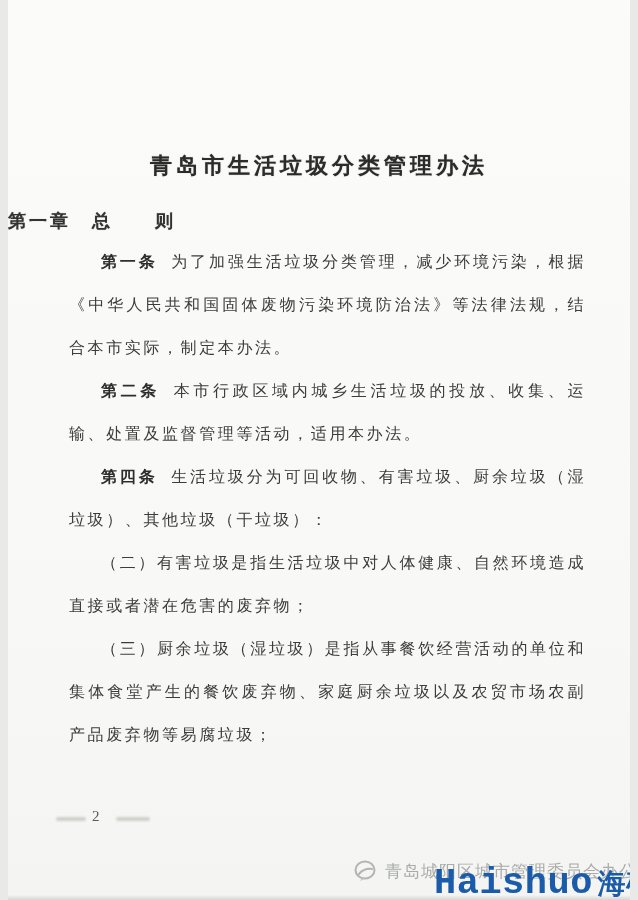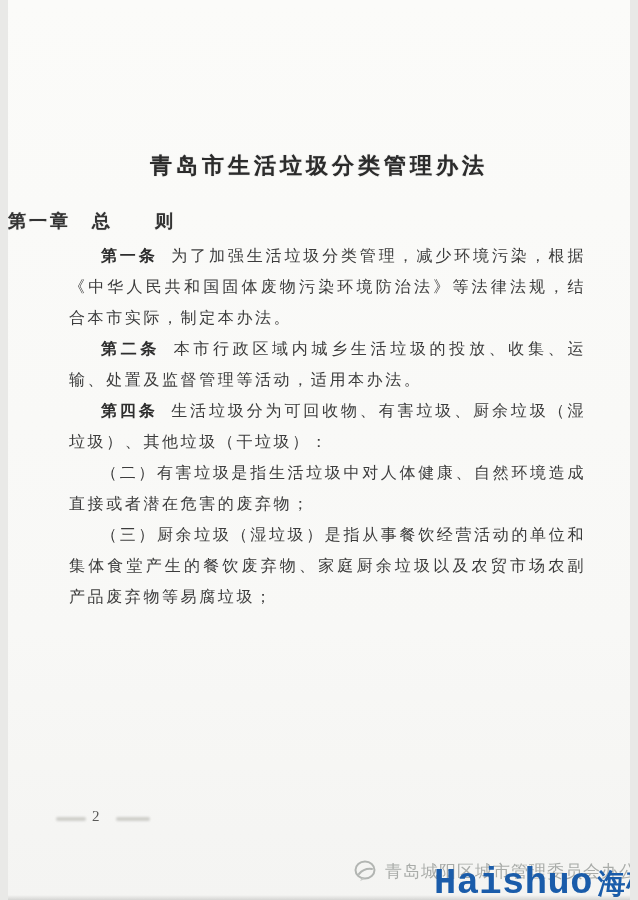--- a/index.html
+++ b/index.html
@@ -43,21 +43,21 @@
     color: #333;
     text-shadow: 0 0 1px rgba(40,40,40,0.4);
     white-space: pre-wrap;
   }
   .body-text {
     position: absolute;
     top: 240px;
     left: 61px;
     width: 517px;
     font-size: 16px;
-    line-height: 31px;
+    line-height: 43px;
     letter-spacing: 2.6px;
     text-align: justify;
     text-justify: inter-ideograph;
     filter: blur(0.3px);
   }
   .body-text p {
     margin: 0;
     text-indent: 2em;
     white-space: pre-wrap;
   }

